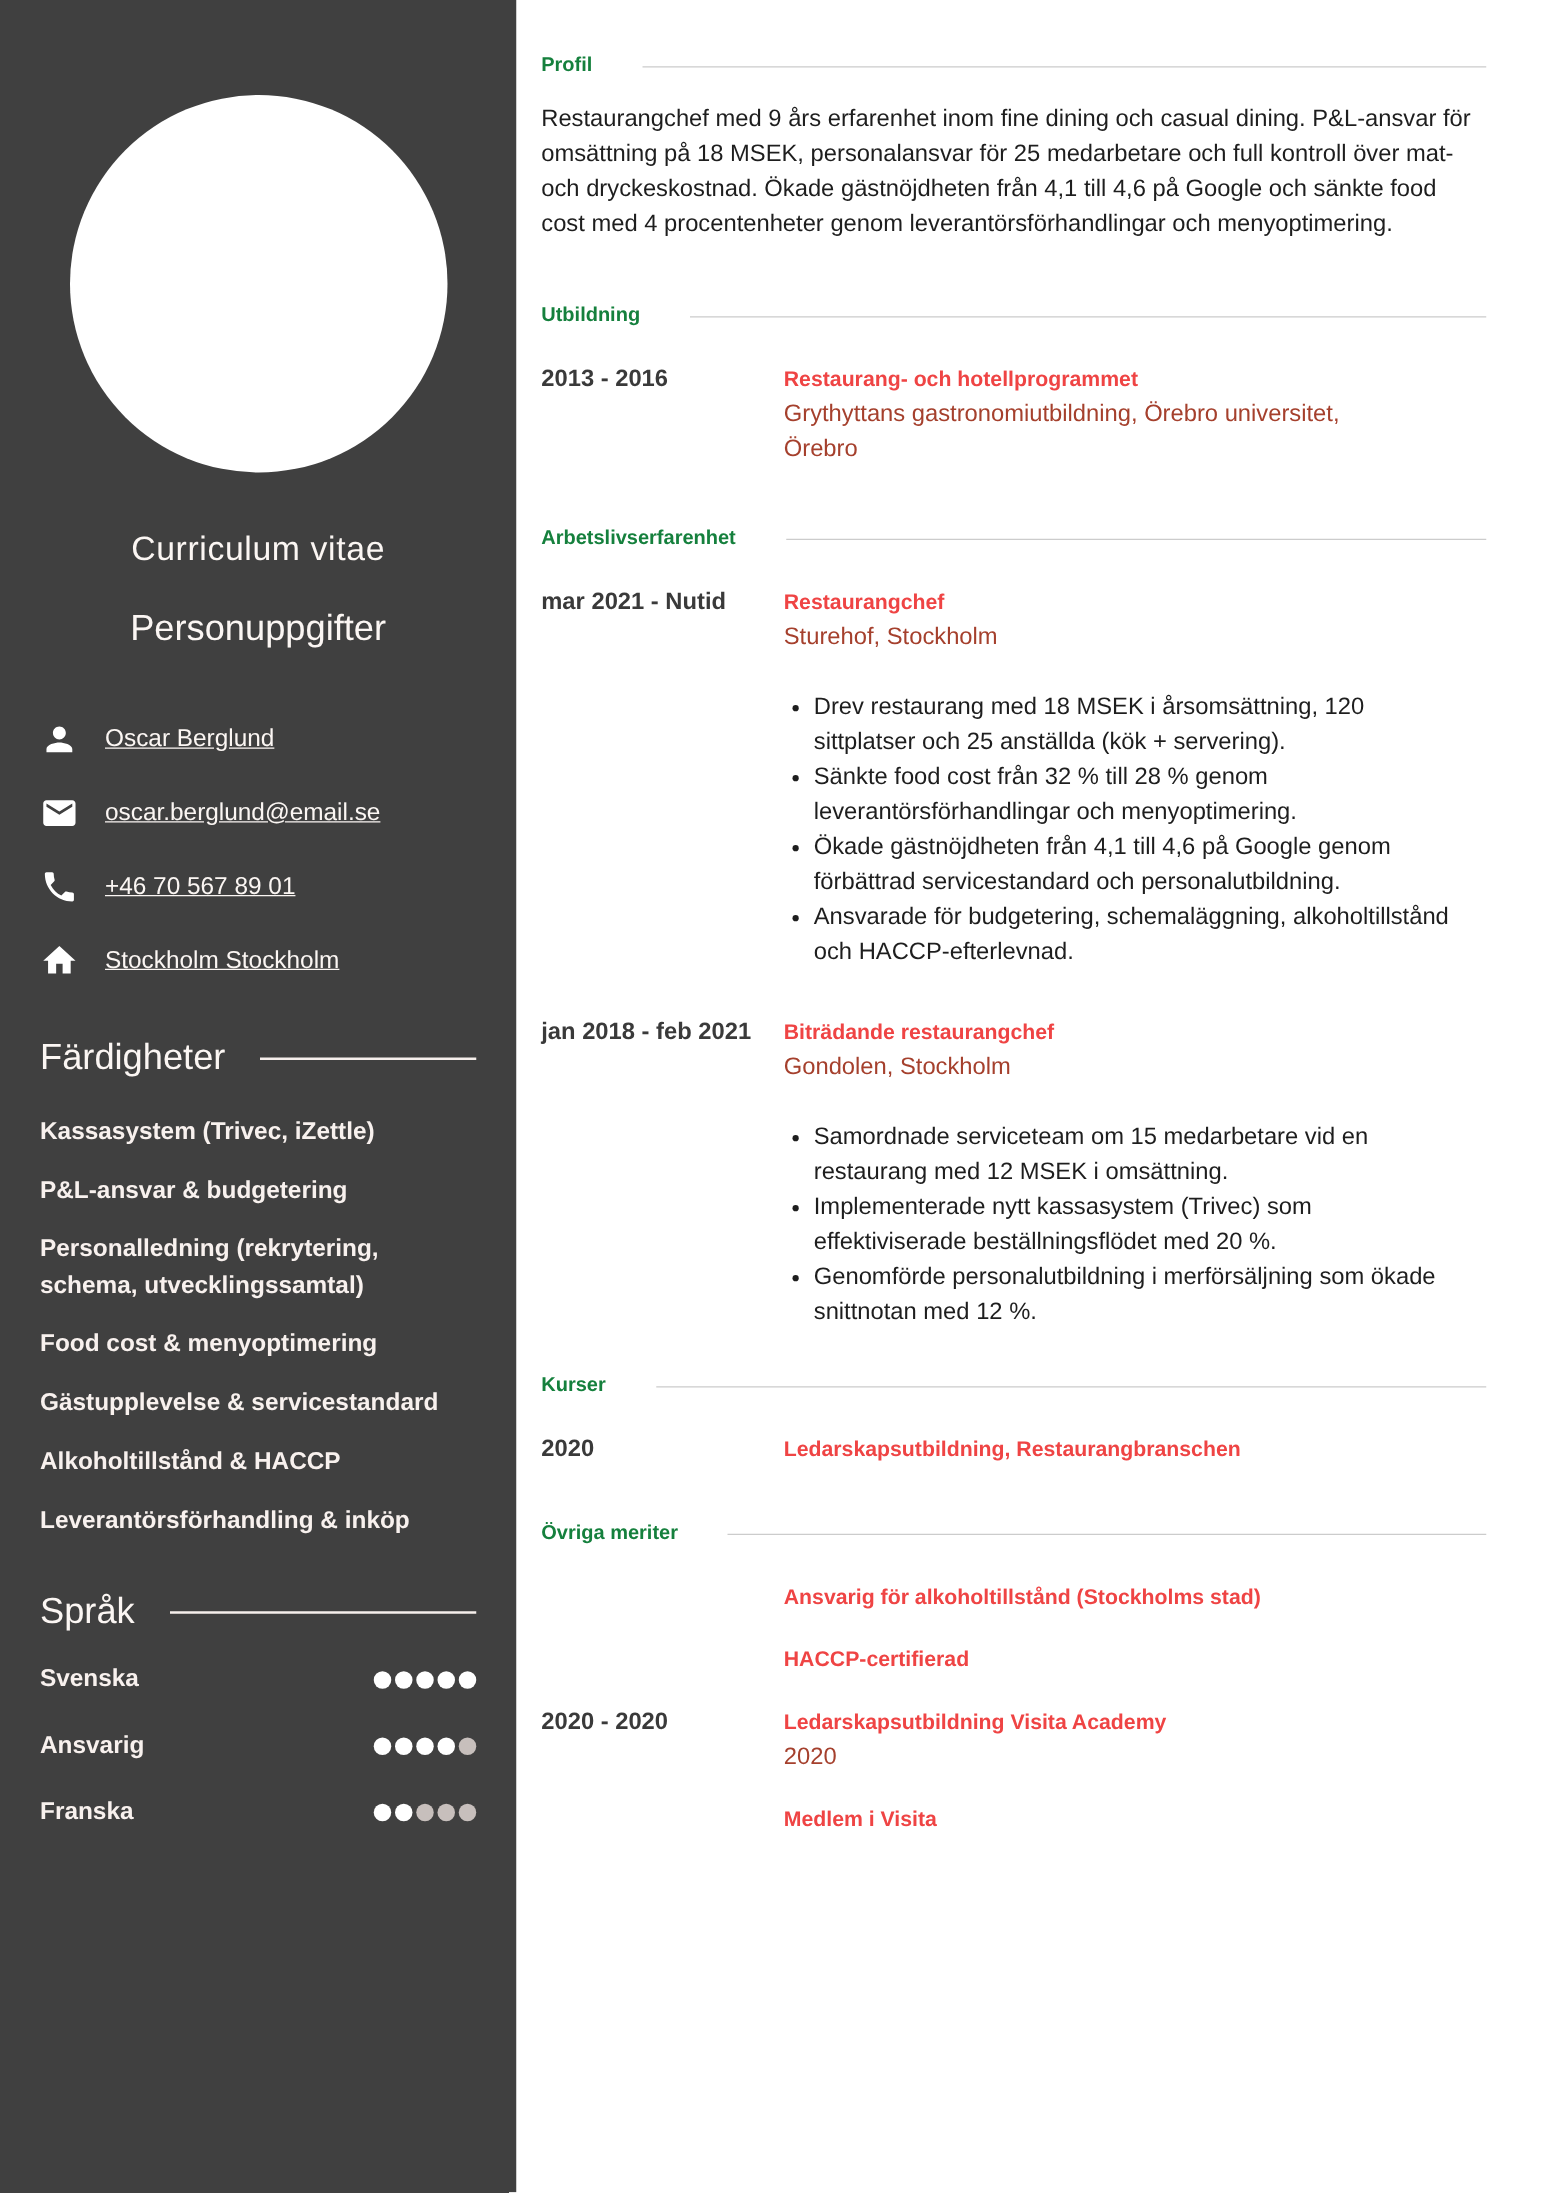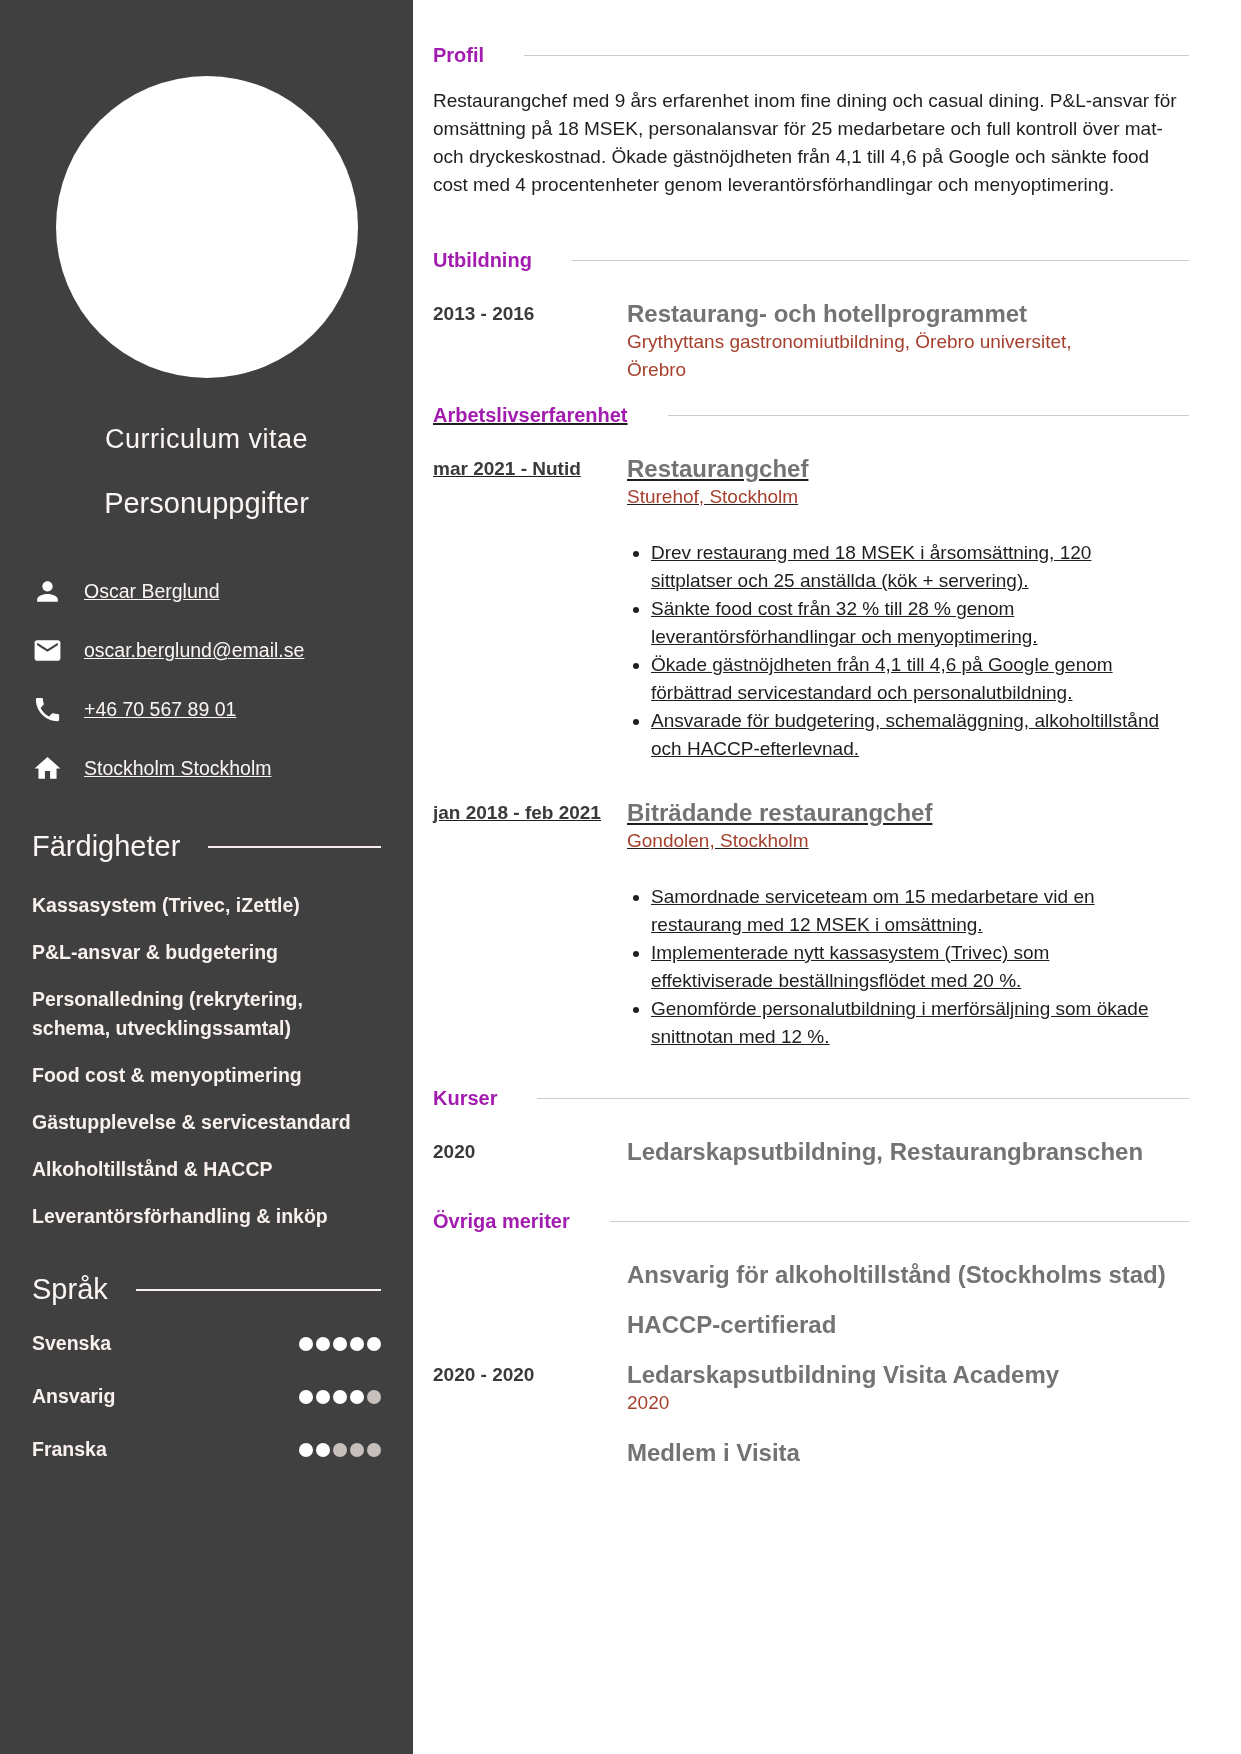--- a/index.html
+++ b/index.html
@@ -46,35 +46,35 @@
   .dot { width:14px; height:14px; border-radius:50%; background:#c7bfbc; }
   .dot.filled { background:#ffffff; }
 
   
   .main {
     position:absolute; left:413px; top:0; right:0; height:100%;
     padding:44px 52px 0 20px; color:#1e1e1e;
   }
   .section-heading {
     display:flex; align-items:center; gap:40px;
-    font-size:20px; font-weight:700; color:#a21caf;
+    font-size:16px; font-weight:700; color:#15803d;
   }
   .section-heading .rule { flex:1; height:1px; background:#cccccc; }
 
   .profile-text { margin-top:20px; font-size:19px; line-height:28px; color:#1e1e1e; max-width:760px; }
 
   .sec-utbildning { margin-top:50px; }
-  .sec-arbete     { margin-top:20px;text-decoration:underline; }
+  .sec-arbete     { margin-top:48px; }
   .sec-kurser     { margin-top:36px; }
   .sec-ovriga     { margin-top:44px; }
 
   .entry { display:grid; grid-template-columns:194px 1fr; margin-top:28px; }
   .entry.tight { margin-top:22px; }
   .entry-period { font-size:19px; font-weight:700; color:#3a3a3a; line-height:28px; }
-  .entry-title  { font-size:24px; font-weight:700; color:#737373; line-height:28px; }
+  .entry-title  { font-size:17px; font-weight:700; color:#ef4444; line-height:28px; }
   .entry-subtitle { font-size:19px; color:#a5402d; line-height:28px; }
   .entry-subtitle.w-narrow { max-width:450px; }
 
   .bullets { margin-top:28px; padding-left:24px; max-width:545px; }
   .bullets li { font-size:19px; line-height:28px; color:#1e1e1e; }
 </style>
 </head>
 <body>
 
 <div class="page">

